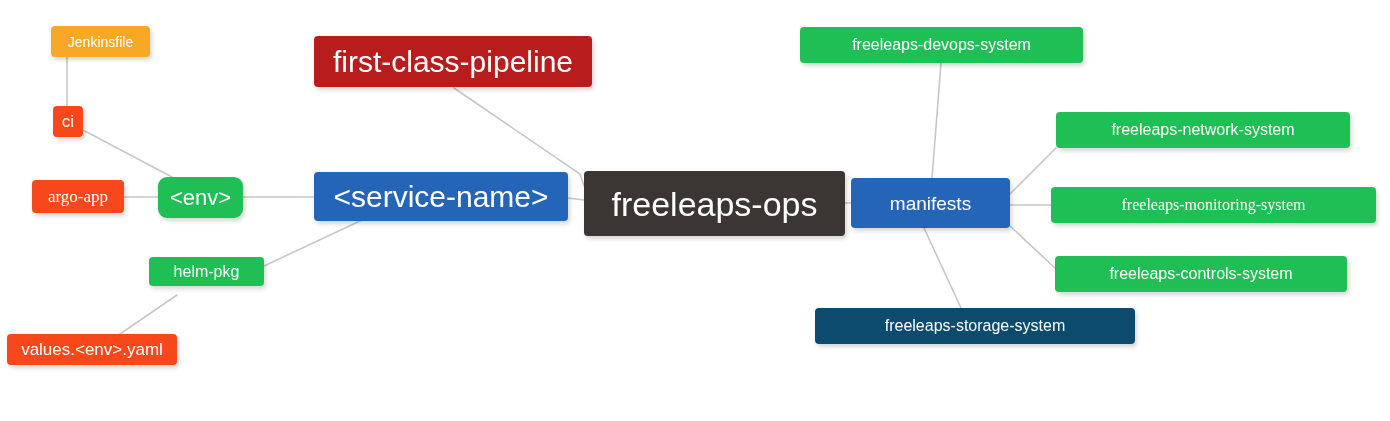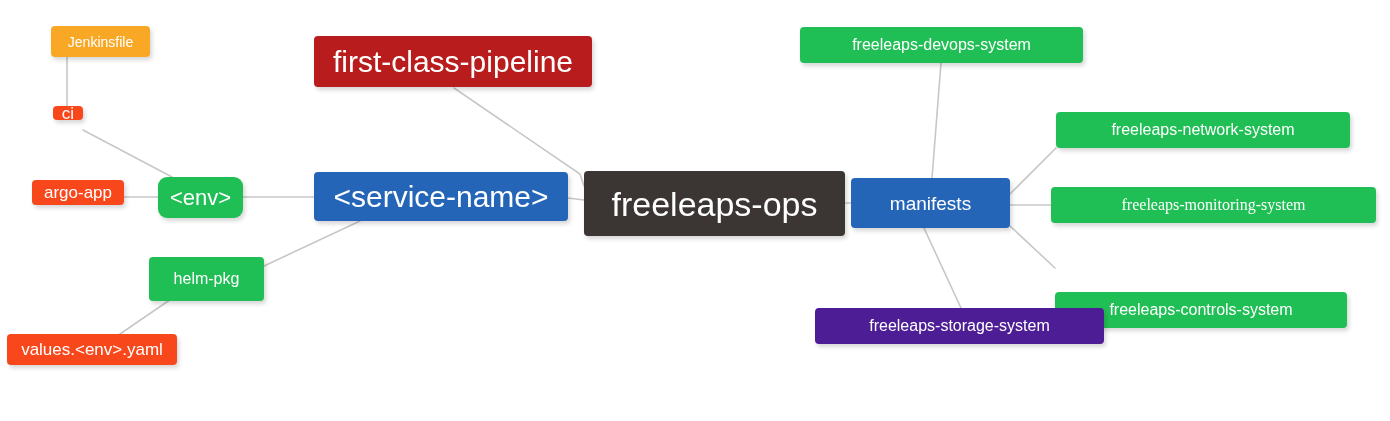--- a/index.html
+++ b/index.html
@@ -89,44 +89,44 @@
       </div>
       <div class="node tier-major" style="left: 314px; top: 172px; width: 254px; height: 49px; background: rgb(37, 101, 184);">
         <span class="node-label">&lt;service-name&gt;</span>
       </div>
       <div class="node tier-mid" style="left: 851px; top: 178px; width: 159px; height: 50px; background: rgb(37, 101, 184);">
         <span class="node-label">manifests</span>
       </div>
       <div class="node tier-branch" style="left: 158px; top: 177px; width: 85px; height: 41px; background: rgb(32, 191, 85);">
         <span class="node-label">&lt;env&gt;</span>
       </div>
-      <div class="node tier-leaf" style="left: 149px; top: 257px; width: 115px; height: 44px; background: rgb(32, 191, 85);">
+      <div class="node tier-leaf" style="left: 149px; top: 257px; width: 115px; height: 29px; background: rgb(32, 191, 85);">
         <span class="node-label">helm-pkg</span>
       </div>
-      <div class="node tier-small" style="left: 32px; top: 180px; width: 92px; height: 25px; background: rgb(249, 71, 28);">
+      <div class="node tier-small" style="left: 32px; top: 180px; width: 92px; height: 33px; background: rgb(249, 71, 28); font-family: Liberation Serif, serif;">
         <span class="node-label">argo-app</span>
       </div>
-      <div class="node tier-small" style="left: 53px; top: 106px; width: 30px; height: 14px; background: rgb(249, 71, 28);">
+      <div class="node tier-small" style="left: 53px; top: 106px; width: 30px; height: 31px; background: rgb(249, 71, 28);">
         <span class="node-label">ci</span>
       </div>
       <div class="node tier-tiny" style="left: 18px; top: 26px; width: 99px; height: 31px; background: rgb(249, 168, 38); margin-left: 33px;">
         <span class="node-label">Jenkinsfile</span>
       </div>
       <div class="node tier-small" style="left: 7px; top: 334px; width: 170px; height: 31px; background: rgb(249, 71, 28);">
         <span class="node-label">values.&lt;env&gt;.yaml</span>
       </div>
       <div class="node tier-leaf" style="left: 800px; top: 27px; width: 283px; height: 36px; background: rgb(32, 191, 85);">
         <span class="node-label">freeleaps-devops-system</span>
       </div>
       <div class="node tier-leaf" style="left: 1056px; top: 112px; width: 294px; height: 36px; background: rgb(32, 191, 85);">
         <span class="node-label">freeleaps-network-system</span>
       </div>
       <div class="node tier-leaf" style="left: 1051px; top: 187px; width: 325px; height: 36px; background: rgb(32, 191, 85); font-family: Liberation Serif, serif;">
         <span class="node-label">freeleaps-monitoring-system</span>
       </div>
-      <div class="node tier-leaf" style="left: 1055px; top: 256px; width: 292px; height: 36px; background: rgb(32, 191, 85); margin-top: 36px;">
+      <div class="node tier-leaf" style="left: 1055px; top: 256px; width: 292px; height: 36px; background: rgb(32, 191, 85);">
         <span class="node-label">freeleaps-controls-system</span>
       </div>
-      <div class="node tier-leaf" style="left: 815px; top: 308px; width: 289px; height: 36px; background: #4c1d95;">
+      <div class="node tier-leaf" style="left: 815px; top: 308px; width: 320px; height: 36px; background: #0c4a6e;">
         <span class="node-label">freeleaps-storage-system</span>
       </div>
     </div>
 </div>
 
 </body></html>

